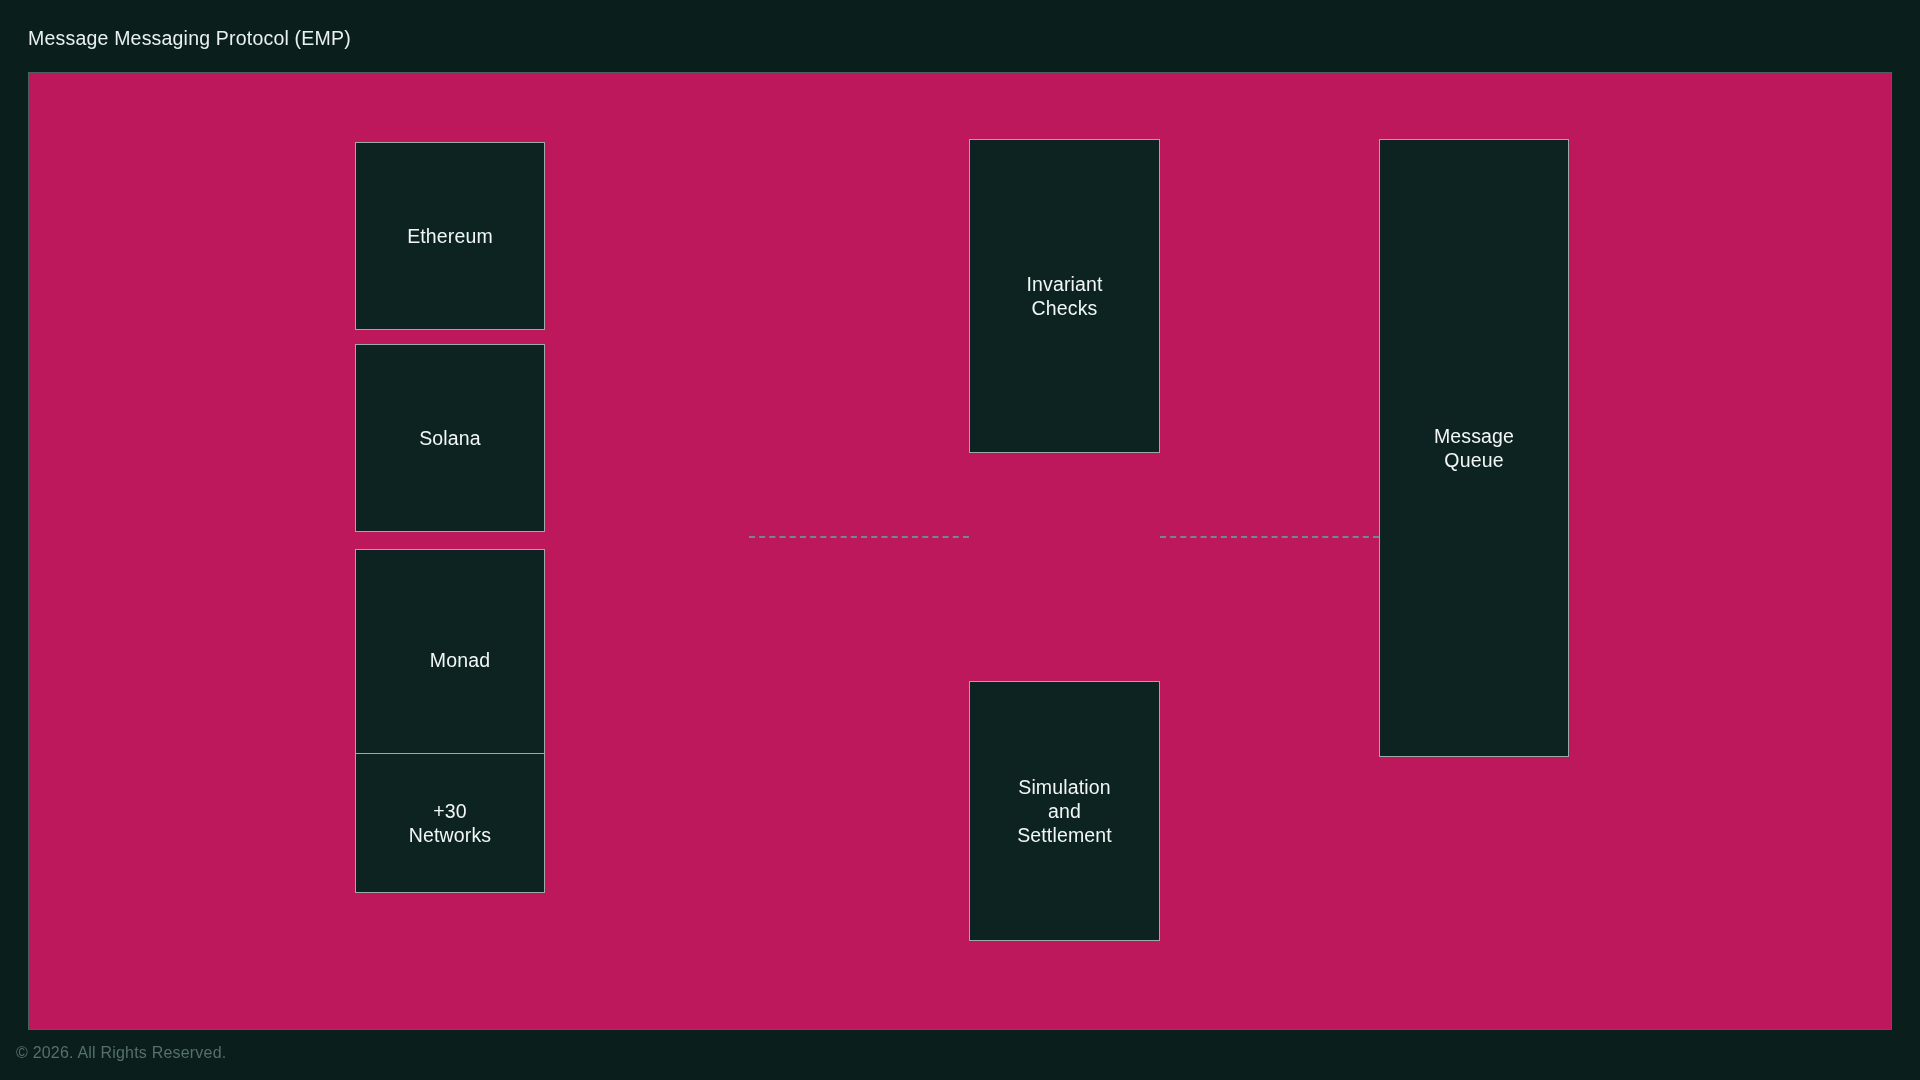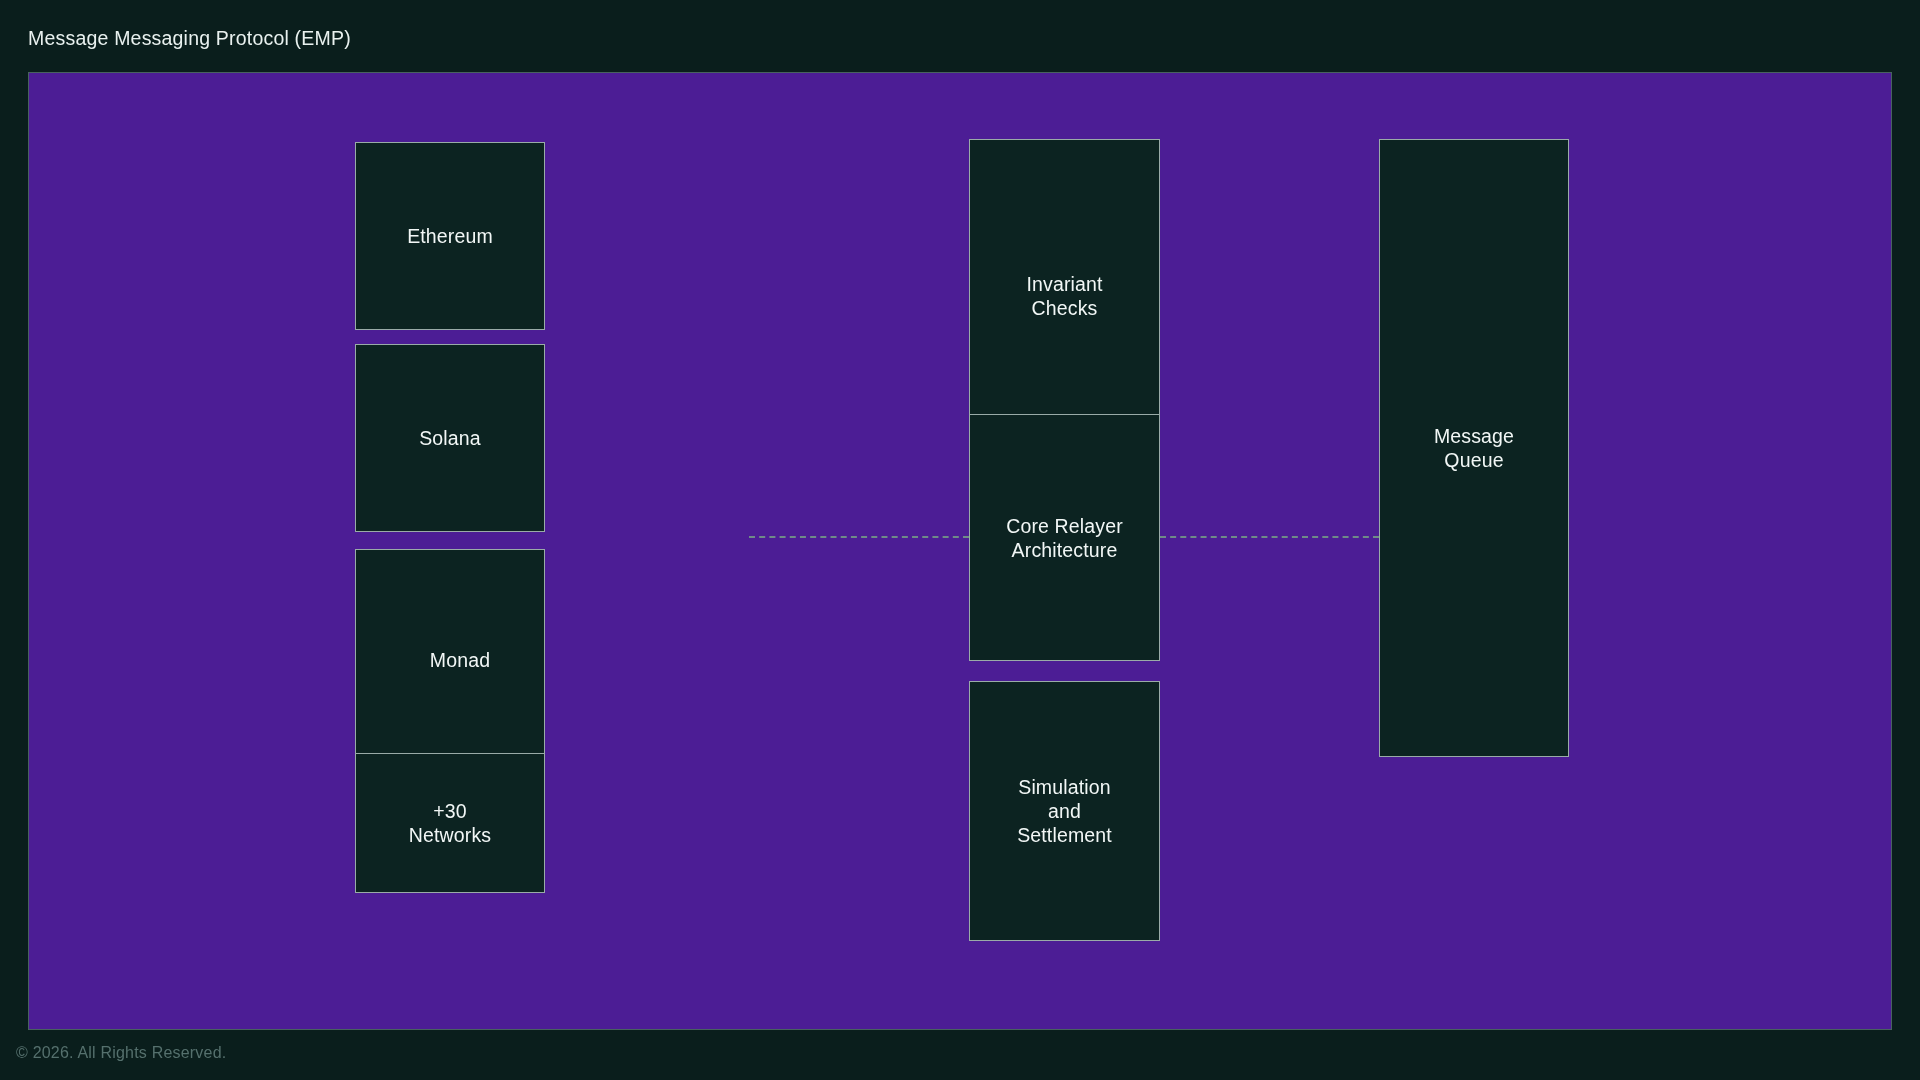--- a/index.html
+++ b/index.html
@@ -31,21 +31,21 @@
     white-space: nowrap;
   }
 
   
   #diagram-frame {
     position: absolute;
     left: 28px;
     top: 72px;
     width: 1864px;
     height: 958px;
-    background: #4c1d95;
+    background: #be185d;
     border: 1px solid #48625f;
   }
 
   
   .node {
     position: absolute;
     background: #0c2321;
     border: 1px solid #9aaba8;
     display: flex;
     align-items: center;
@@ -137,24 +137,20 @@
   </div>
 
 
   <div class="connector" id="connector-gas-to-relayer"></div>
 
   <div class="node col3" id="node-invariant-checks">
     <span class="node-label">Invariant
 Checks</span>
   </div>
 
-  <div class="node col3" id="node-core-relayer">
-    <span class="node-label">Core Relayer
-Architecture</span>
-  </div>
 
   <div class="node col3" id="node-simulation">
     <span class="node-label">Simulation
 and
 Settlement</span>
   </div>
 
   <div class="connector" id="connector-relayer-to-queue"></div>
 
   <div class="node" id="node-message-queue">

